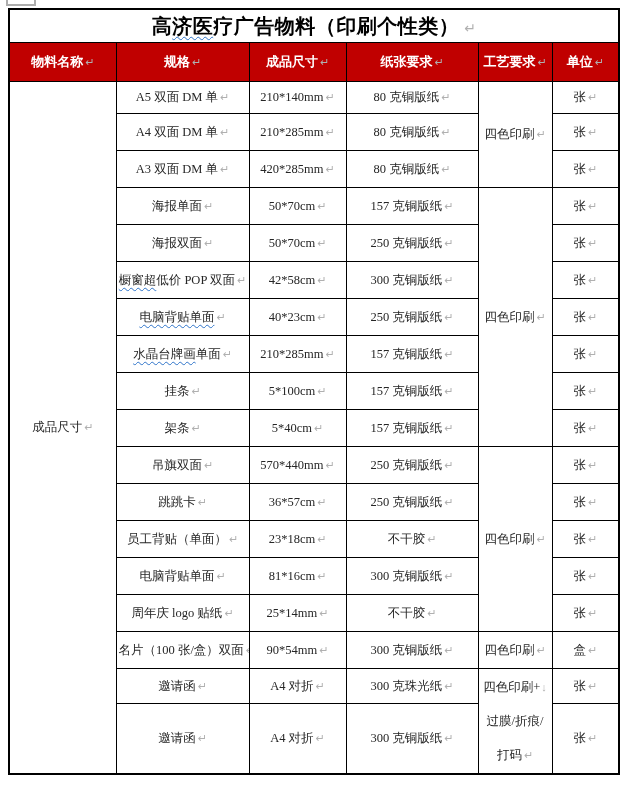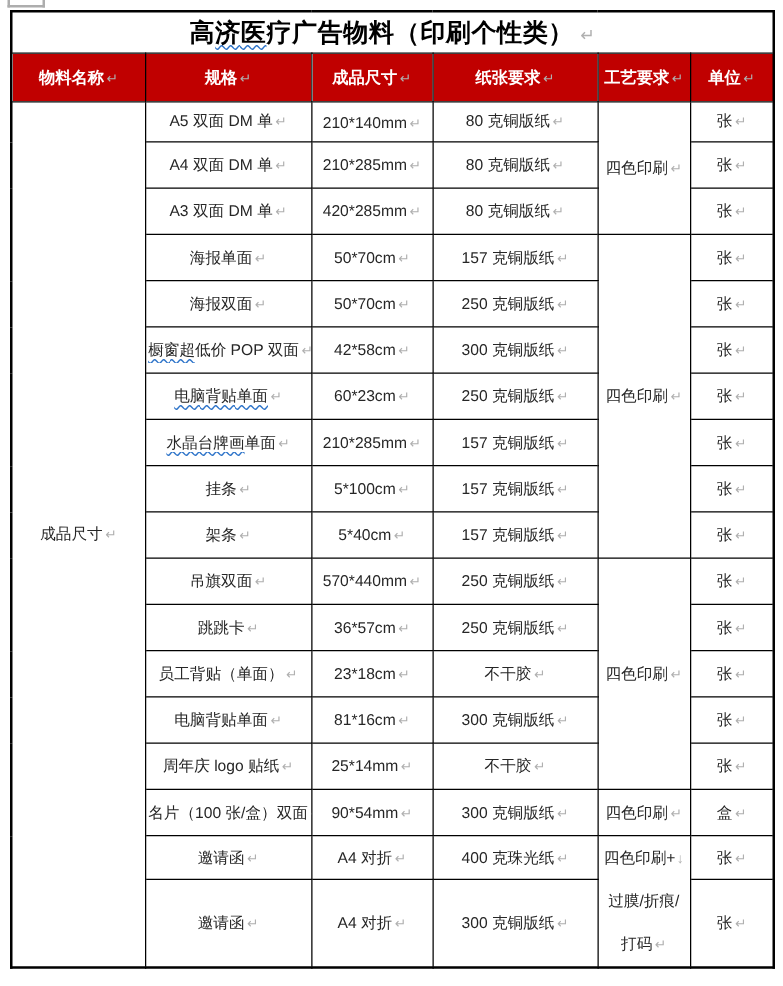--- a/index.html
+++ b/index.html
@@ -14,20 +14,21 @@
     position: absolute; left: 6px; top: -2px;
     width: 26px; height: 6px;
     border: 2px solid #adadad; border-top: none;
     background: #fff;
   }
   table.doc {
     position: absolute; left: 8px; top: 8px;
     width: 610px;
     border-collapse: collapse;
     table-layout: fixed;
+    font-family: Liberation Serif, serif;
   }
   td, th { border: 1px solid #000; padding: 0 2px; text-align: center; vertical-align: middle; overflow: hidden; }
   table.doc { border: 2px solid #000; }
   tr.title-row td {
     height: 32px;
     font-size: 20px; font-weight: bold; color: #000;
     letter-spacing: 0.5px;
     white-space: nowrap;
   }
   tr.head-row th {
@@ -140,21 +141,21 @@
     <td><span class="m">张</span></td>
   </tr>
   <tr class="body-row">
     <td><span class="wavy">橱窗超</span><span class="m">低价 POP 双面</span></td>
     <td><span class="m">42*58cm</span></td>
     <td><span class="m">300 克铜版纸</span></td>
     <td><span class="m">张</span></td>
   </tr>
   <tr class="body-row">
     <td><span class="wavy">电脑背贴单面</span><span class="m"></span></td>
-    <td><span class="m">60*23cm</span></td>
+    <td><span class="m">40*23cm</span></td>
     <td><span class="m">250 克铜版纸</span></td>
     <td><span class="m">张</span></td>
   </tr>
   <tr class="body-row">
     <td><span class="wavy">水晶台牌画</span><span class="m">单面</span></td>
     <td><span class="m">210*285mm</span></td>
     <td><span class="m">157 克铜版纸</span></td>
     <td><span class="m">张</span></td>
   </tr>
   <tr class="body-row">
@@ -203,21 +204,21 @@
   <tr class="body-row">
     <td><span class="m">名片（100 张/盒）双面</span></td>
     <td><span class="m">90*54mm</span></td>
     <td><span class="m">300 克铜版纸</span></td>
     <td><span class="m">四色印刷</span></td>
     <td><span class="m">盒</span></td>
   </tr>
   <tr class="body-row row-invite1">
     <td><span class="m">邀请函</span></td>
     <td><span class="m">A4 对折</span></td>
-    <td><span class="m">400 克珠光纸</span></td>
+    <td><span class="m">300 克珠光纸</span></td>
     <td rowspan="2" class="c-proc-tall"><span class="mark-down">四色印刷+</span><span class="m">过膜/折痕/打码</span></td>
     <td><span class="m">张</span></td>
   </tr>
   <tr class="body-row row-last">
     <td><span class="m">邀请函</span></td>
     <td><span class="m">A4 对折</span></td>
     <td><span class="m">300 克铜版纸</span></td>
     <td><span class="m">张</span></td>
   </tr>
 </tbody>

